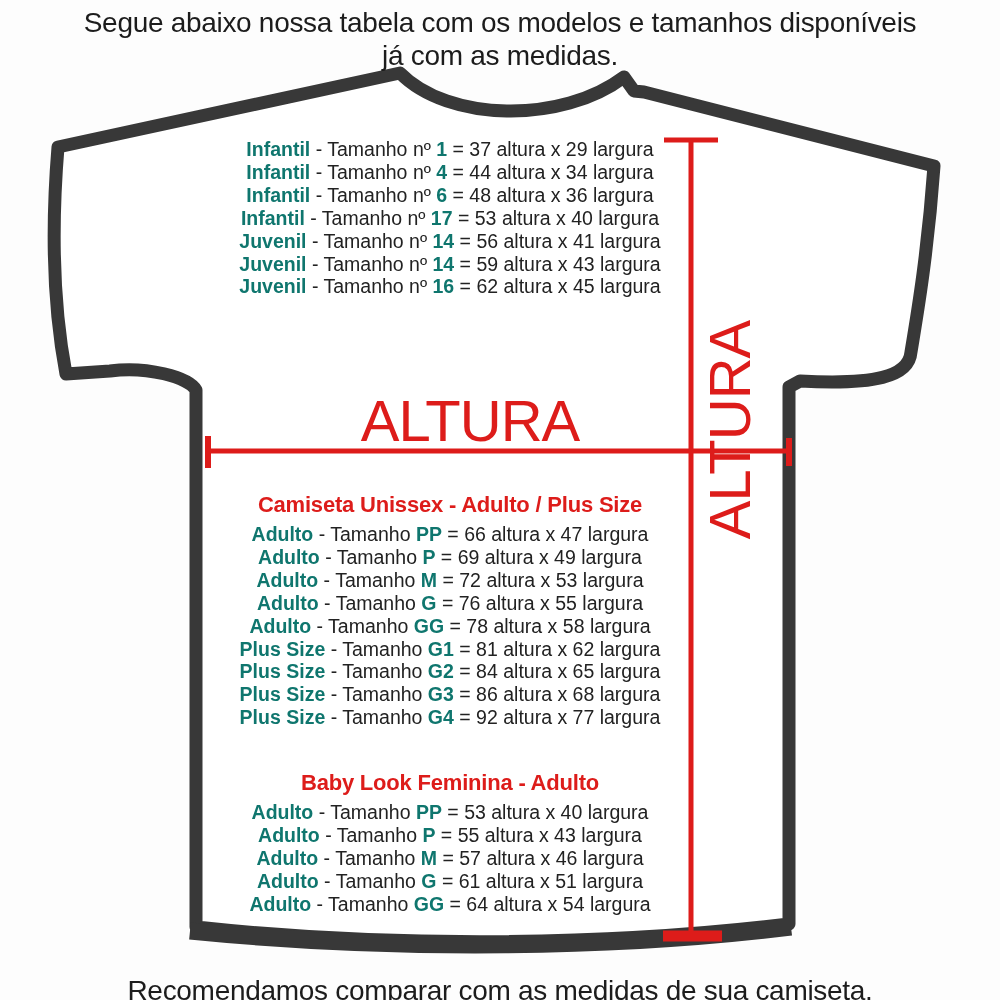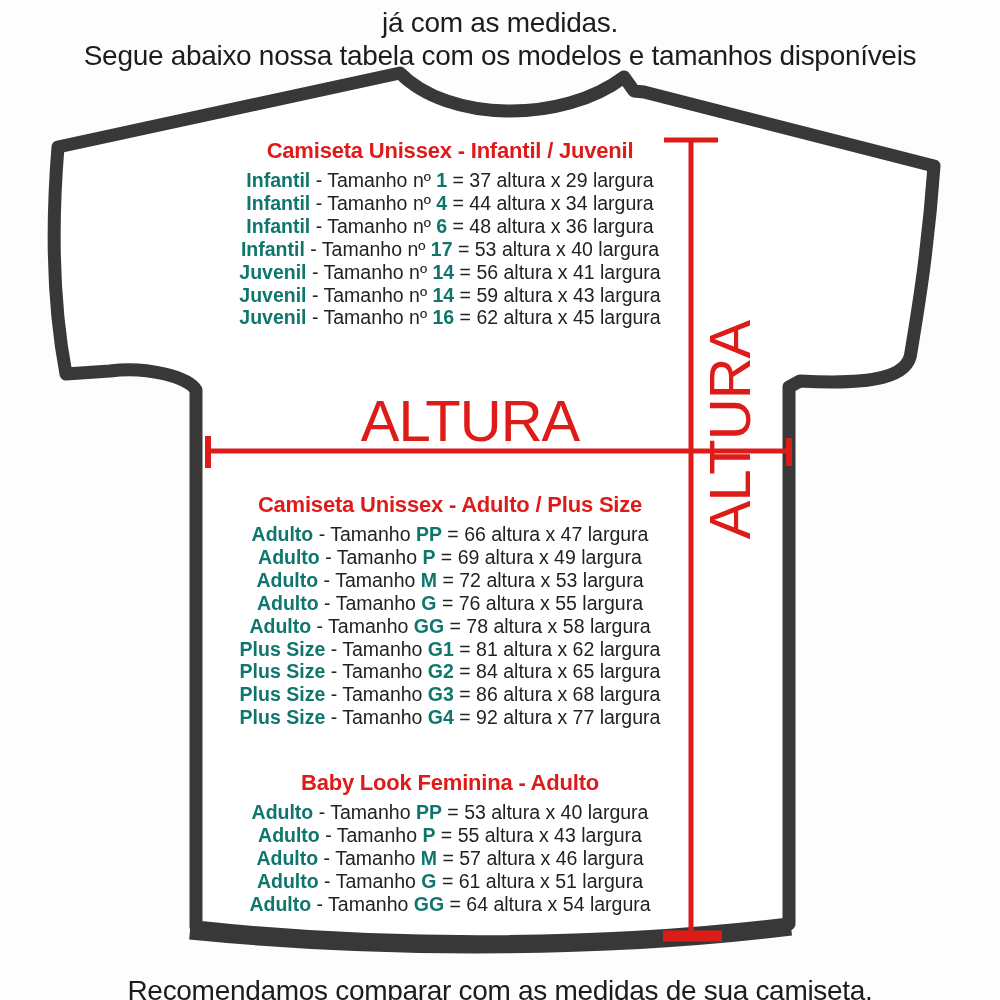--- a/index.html
+++ b/index.html
@@ -97,26 +97,25 @@
     </g>
 
     <g>
       <line class="accent-stroke" x1="691" y1="140" x2="691" y2="937" stroke-width="5"></line>
       <line class="accent-stroke" x1="664" y1="140" x2="718" y2="140" stroke-width="5"></line>
       <line class="accent-stroke" x1="663" y1="936" x2="722" y2="936" stroke-width="11"></line>
     </g>
   </svg>
 
   <div class="caption top">
+    <div>Segue abaixo nossa tabela com os modelos e tamanhos disponíveis</div>
     <div>já com as medidas.</div>
-    <div>Segue abaixo nossa tabela com os modelos e tamanhos disponíveis</div>
   </div>
 
   <div class="section" id="section-0">
-    <div class="title">Camiseta Unissex - Infantil / Juvenil</div>
     <div class="rows">
         <div class="row"><b>Infantil</b> - Tamanho nº <b>1</b> = 37 altura x 29 largura</div>
         <div class="row"><b>Infantil</b> - Tamanho nº <b>4</b> = 44 altura x 34 largura</div>
         <div class="row"><b>Infantil</b> - Tamanho nº <b>6</b> = 48 altura x 36 largura</div>
         <div class="row"><b>Infantil</b> - Tamanho nº <b>17</b> = 53 altura x 40 largura</div>
         <div class="row"><b>Juvenil</b> - Tamanho nº <b>14</b> = 56 altura x 41 largura</div>
         <div class="row"><b>Juvenil</b> - Tamanho nº <b>14</b> = 59 altura x 43 largura</div>
         <div class="row"><b>Juvenil</b> - Tamanho nº <b>16</b> = 62 altura x 45 largura</div>
       </div>
   </div>

